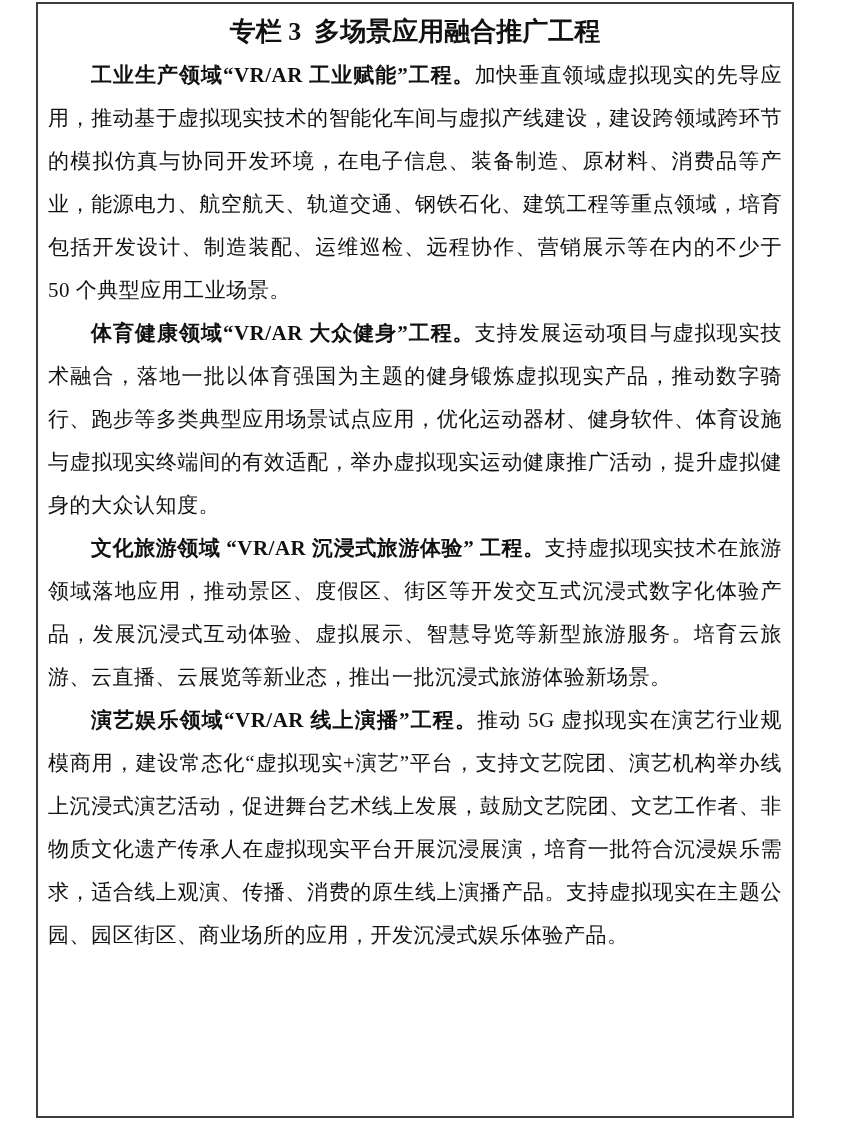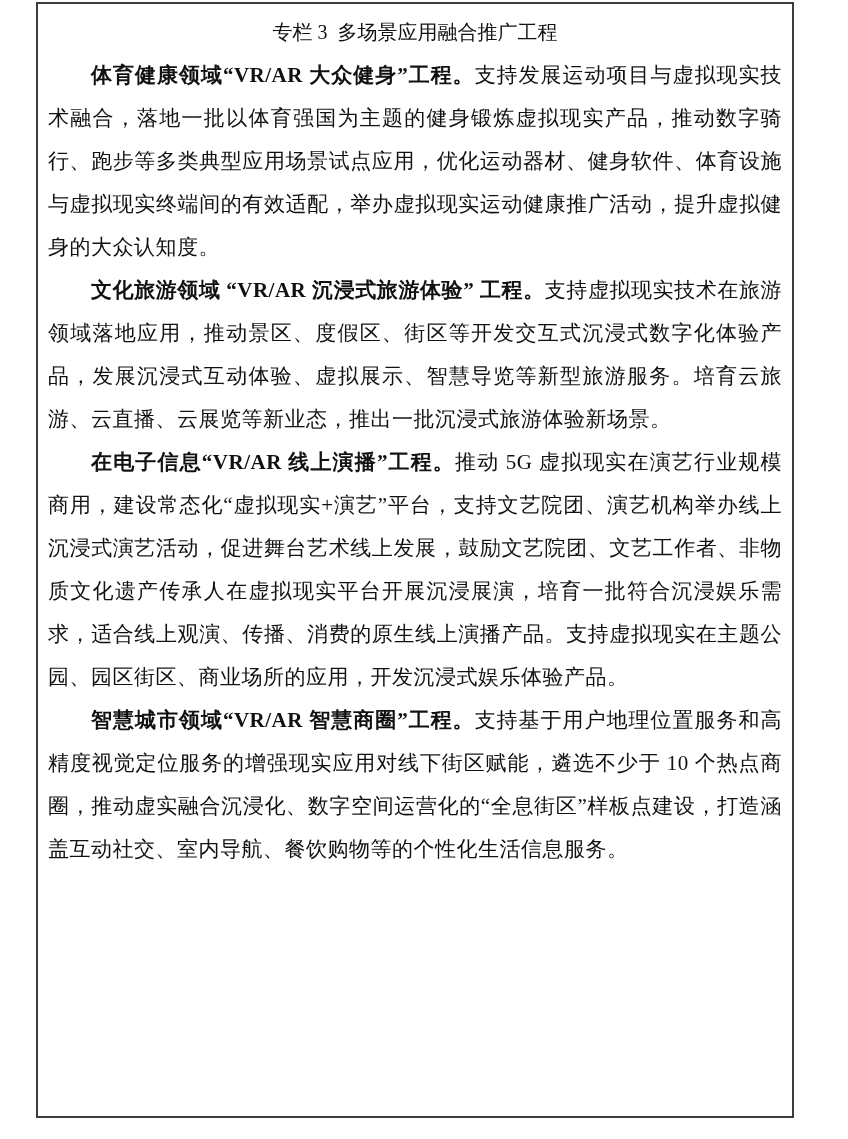--- a/index.html
+++ b/index.html
@@ -22,22 +22,22 @@
     width: 758px;
     height: 1116px;
     box-sizing: border-box;
     border: 2px solid #3d3d3d;
     background: #ffffff;
     padding: 6px 10px 4px 10px;
     overflow: hidden;
   }
   .box-title {
     text-align: center;
-    font-weight: normal;
-    font-size: 20px;
+    font-weight: bold;
+    font-size: 26px;
     line-height: 44px;
     white-space: pre;
   }
   .box-paragraph {
     margin: 0;
     font-size: 21px;
     line-height: 43px;
     text-align: justify;
     text-indent: 43px;
     letter-spacing: 0.5px;
@@ -47,22 +47,22 @@
   }
 </style>
 </head>
 <body>
 
 <div class="callout-box">
   <div class="box-title">专栏 3  多场景应用融合推广工程</div>
 
   <div>
 
+      <p class="box-paragraph"><span class="lead">工业生产领域“VR/AR 工业赋能”工程。</span><span>加快垂直领域虚拟现实的先导应用，推动基于虚拟现实技术的智能化车间与虚拟产线建设，建设跨领域跨环节的模拟仿真与协同开发环境，在电子信息、装备制造、原材料、消费品等产业，能源电力、航空航天、轨道交通、钢铁石化、建筑工程等重点领域，培育包括开发设计、制造装配、运维巡检、远程协作、营销展示等在内的不少于 50 个典型应用工业场景。</span></p>
 
       <p class="box-paragraph"><span class="lead">体育健康领域“VR/AR 大众健身”工程。</span><span>支持发展运动项目与虚拟现实技术融合，落地一批以体育强国为主题的健身锻炼虚拟现实产品，推动数字骑行、跑步等多类典型应用场景试点应用，优化运动器材、健身软件、体育设施与虚拟现实终端间的有效适配，举办虚拟现实运动健康推广活动，提升虚拟健身的大众认知度。</span></p>
 
       <p class="box-paragraph"><span class="lead">文化旅游领域 “VR/AR 沉浸式旅游体验” 工程。</span><span>支持虚拟现实技术在旅游领域落地应用，推动景区、度假区、街区等开发交互式沉浸式数字化体验产品，发展沉浸式互动体验、虚拟展示、智慧导览等新型旅游服务。培育云旅游、云直播、云展览等新业态，推出一批沉浸式旅游体验新场景。</span></p>
 
-      <p class="box-paragraph"><span class="lead">在电子信息“VR/AR 线上演播”工程。</span><span>推动 5G 虚拟现实在演艺行业规模商用，建设常态化“虚拟现实+演艺”平台，支持文艺院团、演艺机构举办线上沉浸式演艺活动，促进舞台艺术线上发展，鼓励文艺院团、文艺工作者、非物质文化遗产传承人在虚拟现实平台开展沉浸展演，培育一批符合沉浸娱乐需求，适合线上观演、传播、消费的原生线上演播产品。支持虚拟现实在主题公园、园区街区、商业场所的应用，开发沉浸式娱乐体验产品。</span></p>
+      <p class="box-paragraph"><span class="lead">演艺娱乐领域“VR/AR 线上演播”工程。</span><span>推动 5G 虚拟现实在演艺行业规模商用，建设常态化“虚拟现实+演艺”平台，支持文艺院团、演艺机构举办线上沉浸式演艺活动，促进舞台艺术线上发展，鼓励文艺院团、文艺工作者、非物质文化遗产传承人在虚拟现实平台开展沉浸展演，培育一批符合沉浸娱乐需求，适合线上观演、传播、消费的原生线上演播产品。支持虚拟现实在主题公园、园区街区、商业场所的应用，开发沉浸式娱乐体验产品。</span></p>
 
-      <p class="box-paragraph"><span class="lead">智慧城市领域“VR/AR 智慧商圈”工程。</span><span>支持基于用户地理位置服务和高精度视觉定位服务的增强现实应用对线下街区赋能，遴选不少于 10 个热点商圈，推动虚实融合沉浸化、数字空间运营化的“全息街区”样板点建设，打造涵盖互动社交、室内导航、餐饮购物等的个性化生活信息服务。</span></p>
     </div>
 </div>
 
 </body></html>

